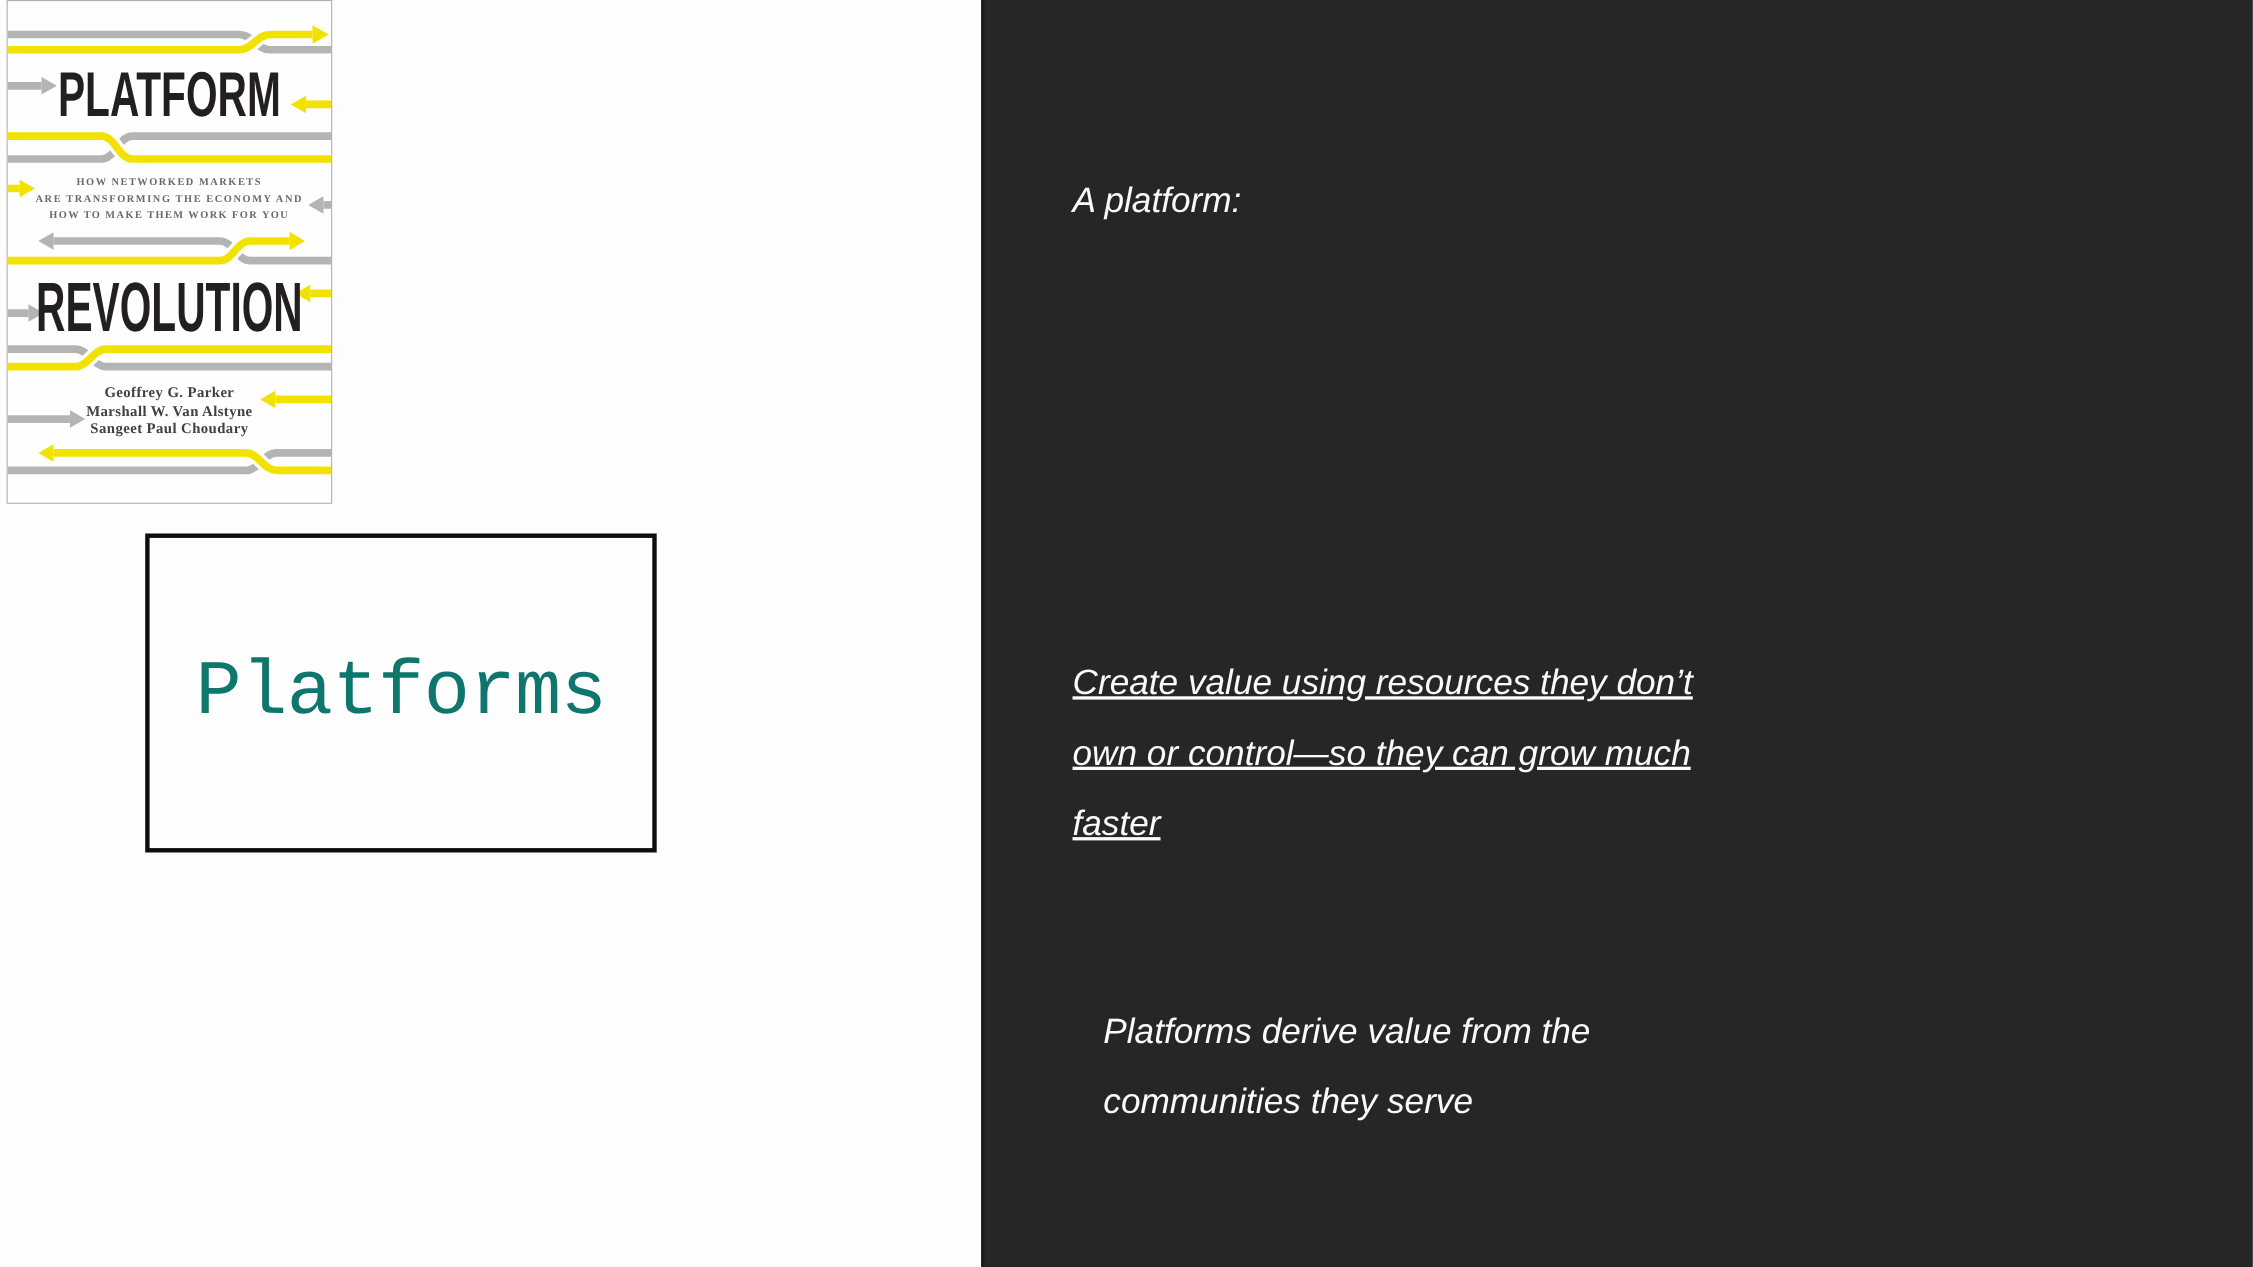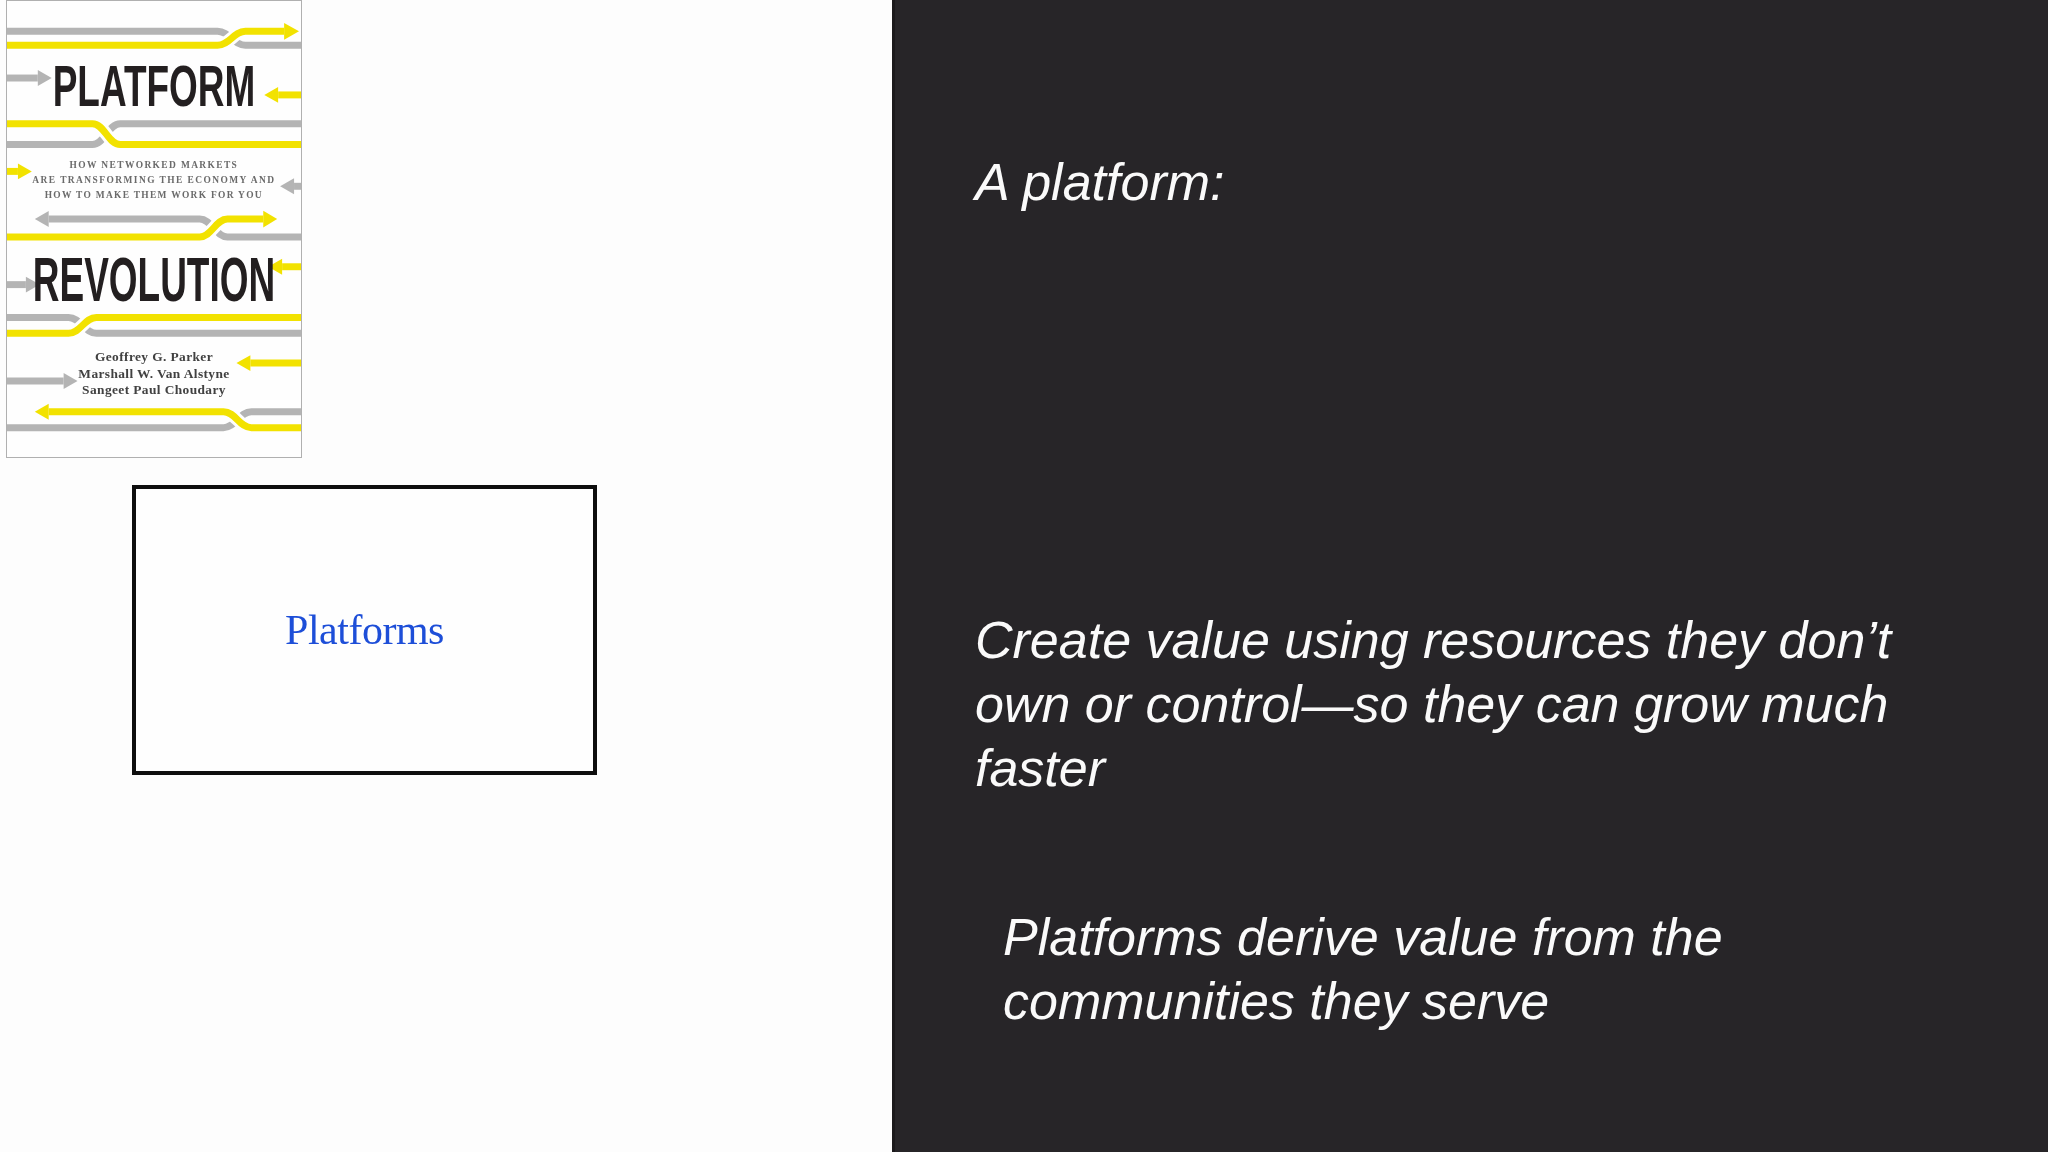--- a/index.html
+++ b/index.html
@@ -30,38 +30,38 @@
     font-family:"Liberation Serif",serif;font-weight:bold;font-size:13.5px;
     fill:#414141;letter-spacing:0.4px;
   }
   
   .platforms-box{
     position:absolute;left:132px;top:485px;width:465px;height:290px;
     border:4px solid #0e0e0e;background:#fefefe;box-sizing:border-box;
     display:flex;align-items:center;justify-content:center;
   }
   .platforms-box span{
-    font-size:42px;font-weight:300;color:#1d4ed8;letter-spacing:-0.5px;
-    font-family:Liberation Serif, serif;
+    font-size:70px;font-weight:300;color:#0f766e;letter-spacing:-0.5px;
+    font-family:Liberation Mono, monospace;
   }
   
   .dark-panel{
     position:absolute;left:892px;top:0;right:0;bottom:0;
     background:var(--panel-bg,#272528);
     border-left:3px solid #1c1a1c;box-sizing:border-box;
   }
   .panel-text{
     position:absolute;left:80px;
     font-style:italic;color:var(--panel-text,#fafafa);
-    font-size:52px;line-height:64px;white-space:pre-line;
+    font-size:32px;line-height:64px;white-space:pre-line;
     font-family:"Liberation Sans",sans-serif;
   }
   .panel-text.heading{top:150px;}
   .panel-text.p1{top:245px;}
-  .panel-text.p2{top:608px;}
+  .panel-text.p2{top:588px;text-decoration:underline;}
   .panel-text.p3{top:905px;margin-left:28px;}
 </style>
 </head>
 <body>
 
 <div class="slide">
 
   <svg class="book-cover" width="296" height="458" viewBox="0 0 296 458">
 
     <g>

